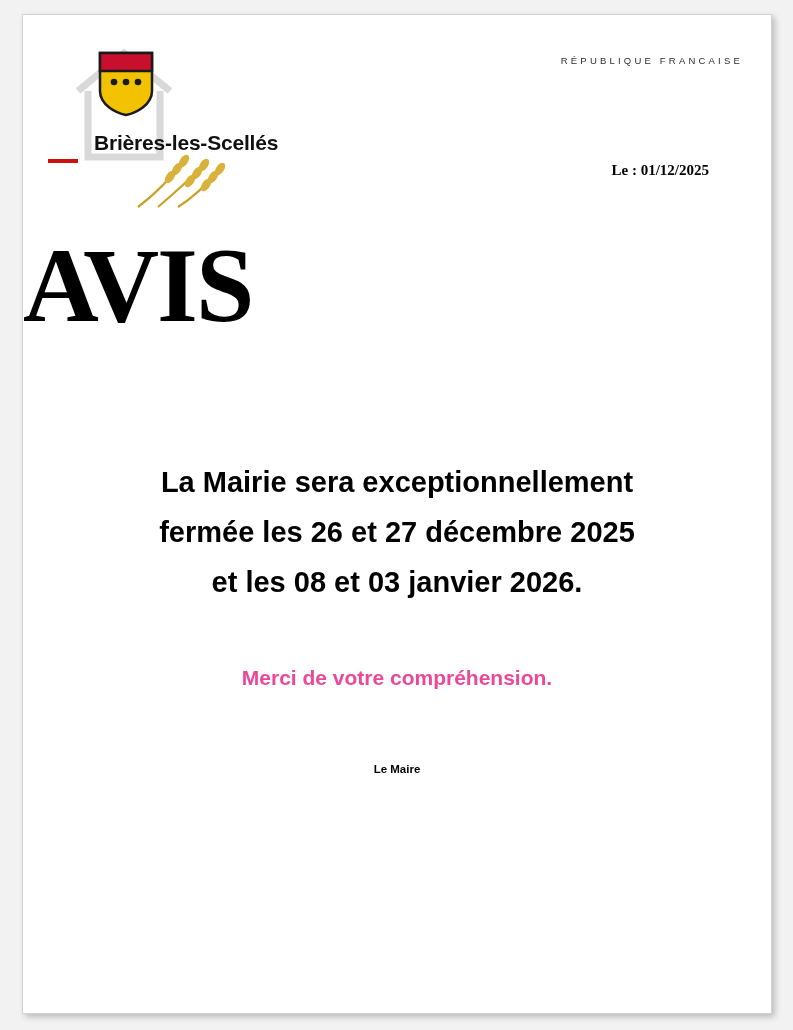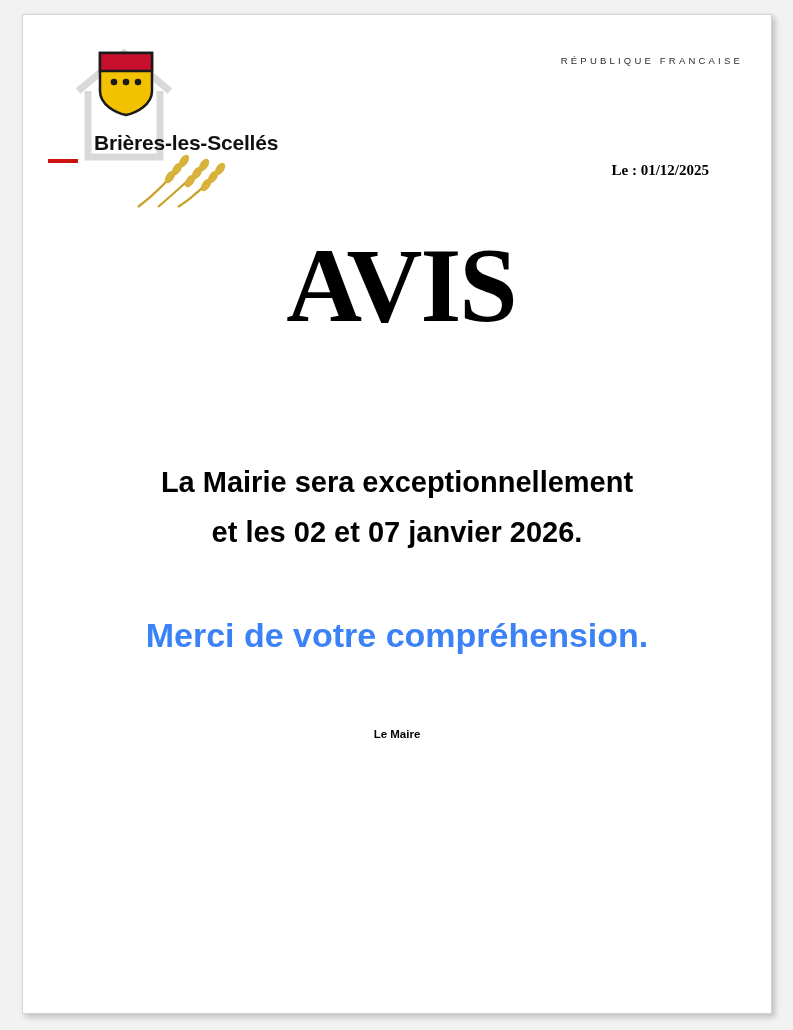--- a/index.html
+++ b/index.html
@@ -90,50 +90,48 @@
     right: 62px;
     top: 147px;
     font-family: "Liberation Serif", serif;
     font-weight: bold;
     font-size: 15px;
     color: #000;
   }
 
   
   .title {
-    text-align: center;
     margin-top: 38px;
     font-family: "Liberation Serif", serif;
     font-weight: bold;
     font-size: 105px;
     line-height: 1;
     letter-spacing: -2px;
     color: #000;
-    padding-left: 8px;
   }
 
   
   .body-block {
     margin-top: 120px;
     text-align: center;
     font-family: "Liberation Sans", sans-serif;
     font-weight: bold;
     font-size: 29px;
     color: #000;
     line-height: 1.72;
     padding: 0 42px;
   }
   .body-block .line { display: block; }
   .thanks {
     margin-top: 58px;
     text-align: center;
     font-family: "Liberation Sans", sans-serif;
     font-weight: bold;
-    font-size: 34px;
-    color: #3b82f6;
+    font-size: 21px;
+    color: #ec4899;
   }
 
   
   .signature {
     margin-top: 66px;
     text-align: center;
     font-family: "Liberation Sans", sans-serif;
     font-weight: bold;
     font-size: 11.5px;
     color: #000;
@@ -193,21 +191,22 @@
 
       <div class="republique">RÉPUBLIQUE FRANCAISE</div>
 
       <div class="date-line">Le : 01/12/2025</div>
     </div>
 
     <div class="title">AVIS</div>
 
     <div class="body-block">
       <span class="line">La Mairie sera exceptionnellement</span>
-      <span class="line">et les 02 et 07 janvier 2026.</span>
+      <span class="line">fermée les 26 et 27 décembre 2025</span>
+      <span class="line">et les 08 et 03 janvier 2026.</span>
     </div>
 
     <div class="thanks">Merci de votre compréhension.</div>
 
     <div class="signature">
       <span class="sig-line">Le Maire</span>
     </div>
 
   </div>
 </div>

